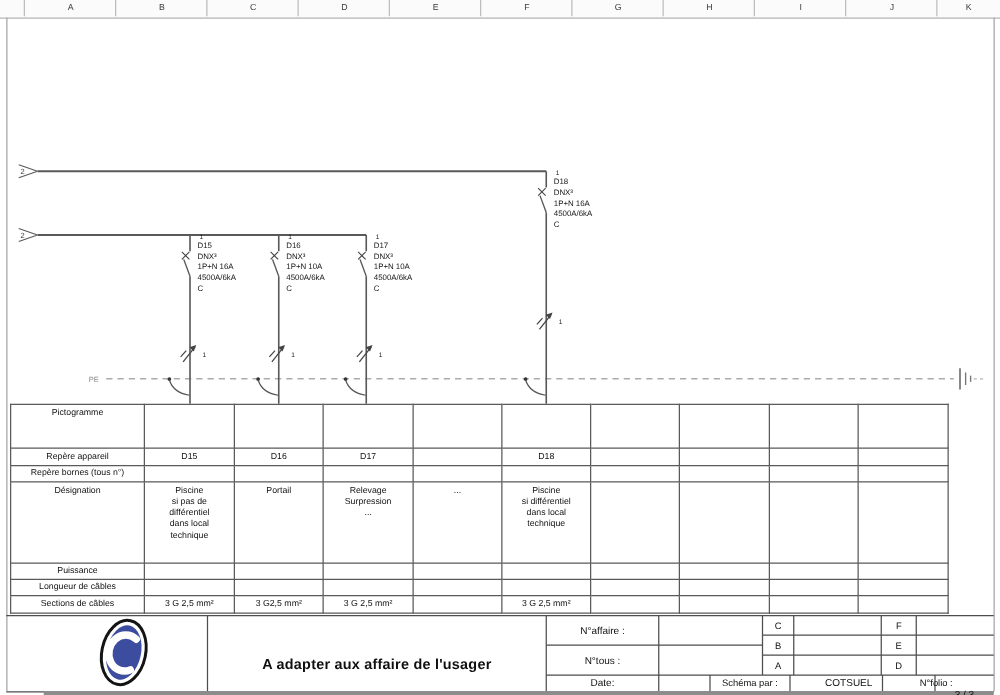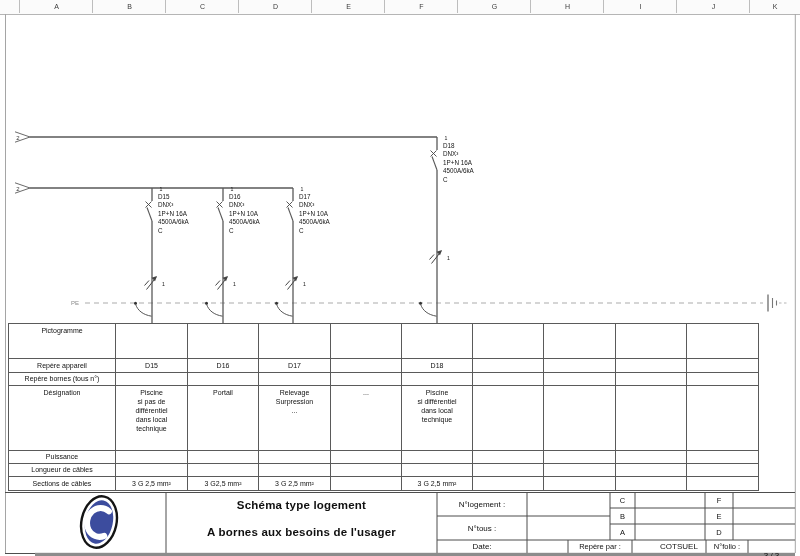--- a/index.html
+++ b/index.html
@@ -315,35 +315,34 @@
   </tbody>
     </table>
 
   <svg class="logo-svg" width="60" height="60" viewBox="0 0 60 60">
     <g transform="rotate(12 30 30)">
       <ellipse cx="30" cy="30" rx="17.5" ry="26" fill="#ffffff" stroke="#141414" stroke-width="2.4"></ellipse>
       <ellipse cx="30" cy="30" rx="13.8" ry="22" fill="#3c4c9e"></ellipse>
       <path d="M 37.5,17.5 A 13,14.5 0 1 0 38,42.5" stroke="#ffffff" stroke-width="6" fill="none" stroke-linecap="round"></path>
     </g>
   </svg>
-  <div class="tbx tb-title" style="left:166px;top:496px;width:271px;height:17px;">Schéma type logement</div>
-  <div class="tbx tb-title" style="left:166px;top:523px;width:271px;height:17px;">A bornes aux besoins de l'usager</div>
-
-  <div class="tbx" style="left:437px;top:492px;width:90px;height:24px;">N°logement :</div>
+  <div class="tbx tb-title" style="left:166px;top:523px;width:271px;height:17px;">A adapter aux affaire de l'usager</div>
+
+  <div class="tbx" style="left:437px;top:492px;width:90px;height:24px;">N°affaire :</div>
   <div class="tbx" style="left:437px;top:516px;width:90px;height:24px;">N°tous :</div>
   <div class="tbx" style="left:527px;top:492px;width:83px;height:24px;"></div>
   <div class="tbx" style="left:527px;top:516px;width:83px;height:24px;"></div>
 
   <div class="tbx tb-sm" style="left:610px;top:492px;width:25px;height:16px;">C</div>
   <div class="tbx tb-sm" style="left:610px;top:508px;width:25px;height:16px;">B</div>
   <div class="tbx tb-sm" style="left:610px;top:524px;width:25px;height:16px;">A</div>
   <div class="tbx tb-sm" style="left:705px;top:492px;width:28px;height:16px;">F</div>
   <div class="tbx tb-sm" style="left:705px;top:508px;width:28px;height:16px;">E</div>
   <div class="tbx tb-sm" style="left:705px;top:524px;width:28px;height:16px;">D</div>
 
   <div class="tbx" style="left:437px;top:540px;width:90px;height:13px;">Date:</div>
   <div class="tbx" style="left:527px;top:540px;width:41px;height:13px;"></div>
-  <div class="tbx tb-sm" style="left:568px;top:540px;width:64px;height:13px;">Repère par :</div>
+  <div class="tbx tb-sm" style="left:568px;top:540px;width:64px;height:13px;">Schéma par :</div>
   <div class="tbx" style="left:632px;top:540px;width:94px;height:13px;">COTSUEL</div>
-  <div class="tbx tb-sm" style="left:706px;top:540px;width:42px;height:13px;">N°folio :</div>
+  <div class="tbx tb-sm" style="left:728px;top:540px;width:42px;height:13px;">N°folio :</div>
   <div class="tbx" style="left:748px;top:540px;width:47px;height:30px;">3 / 3</div>
 
 </div>
 
 </body></html>

